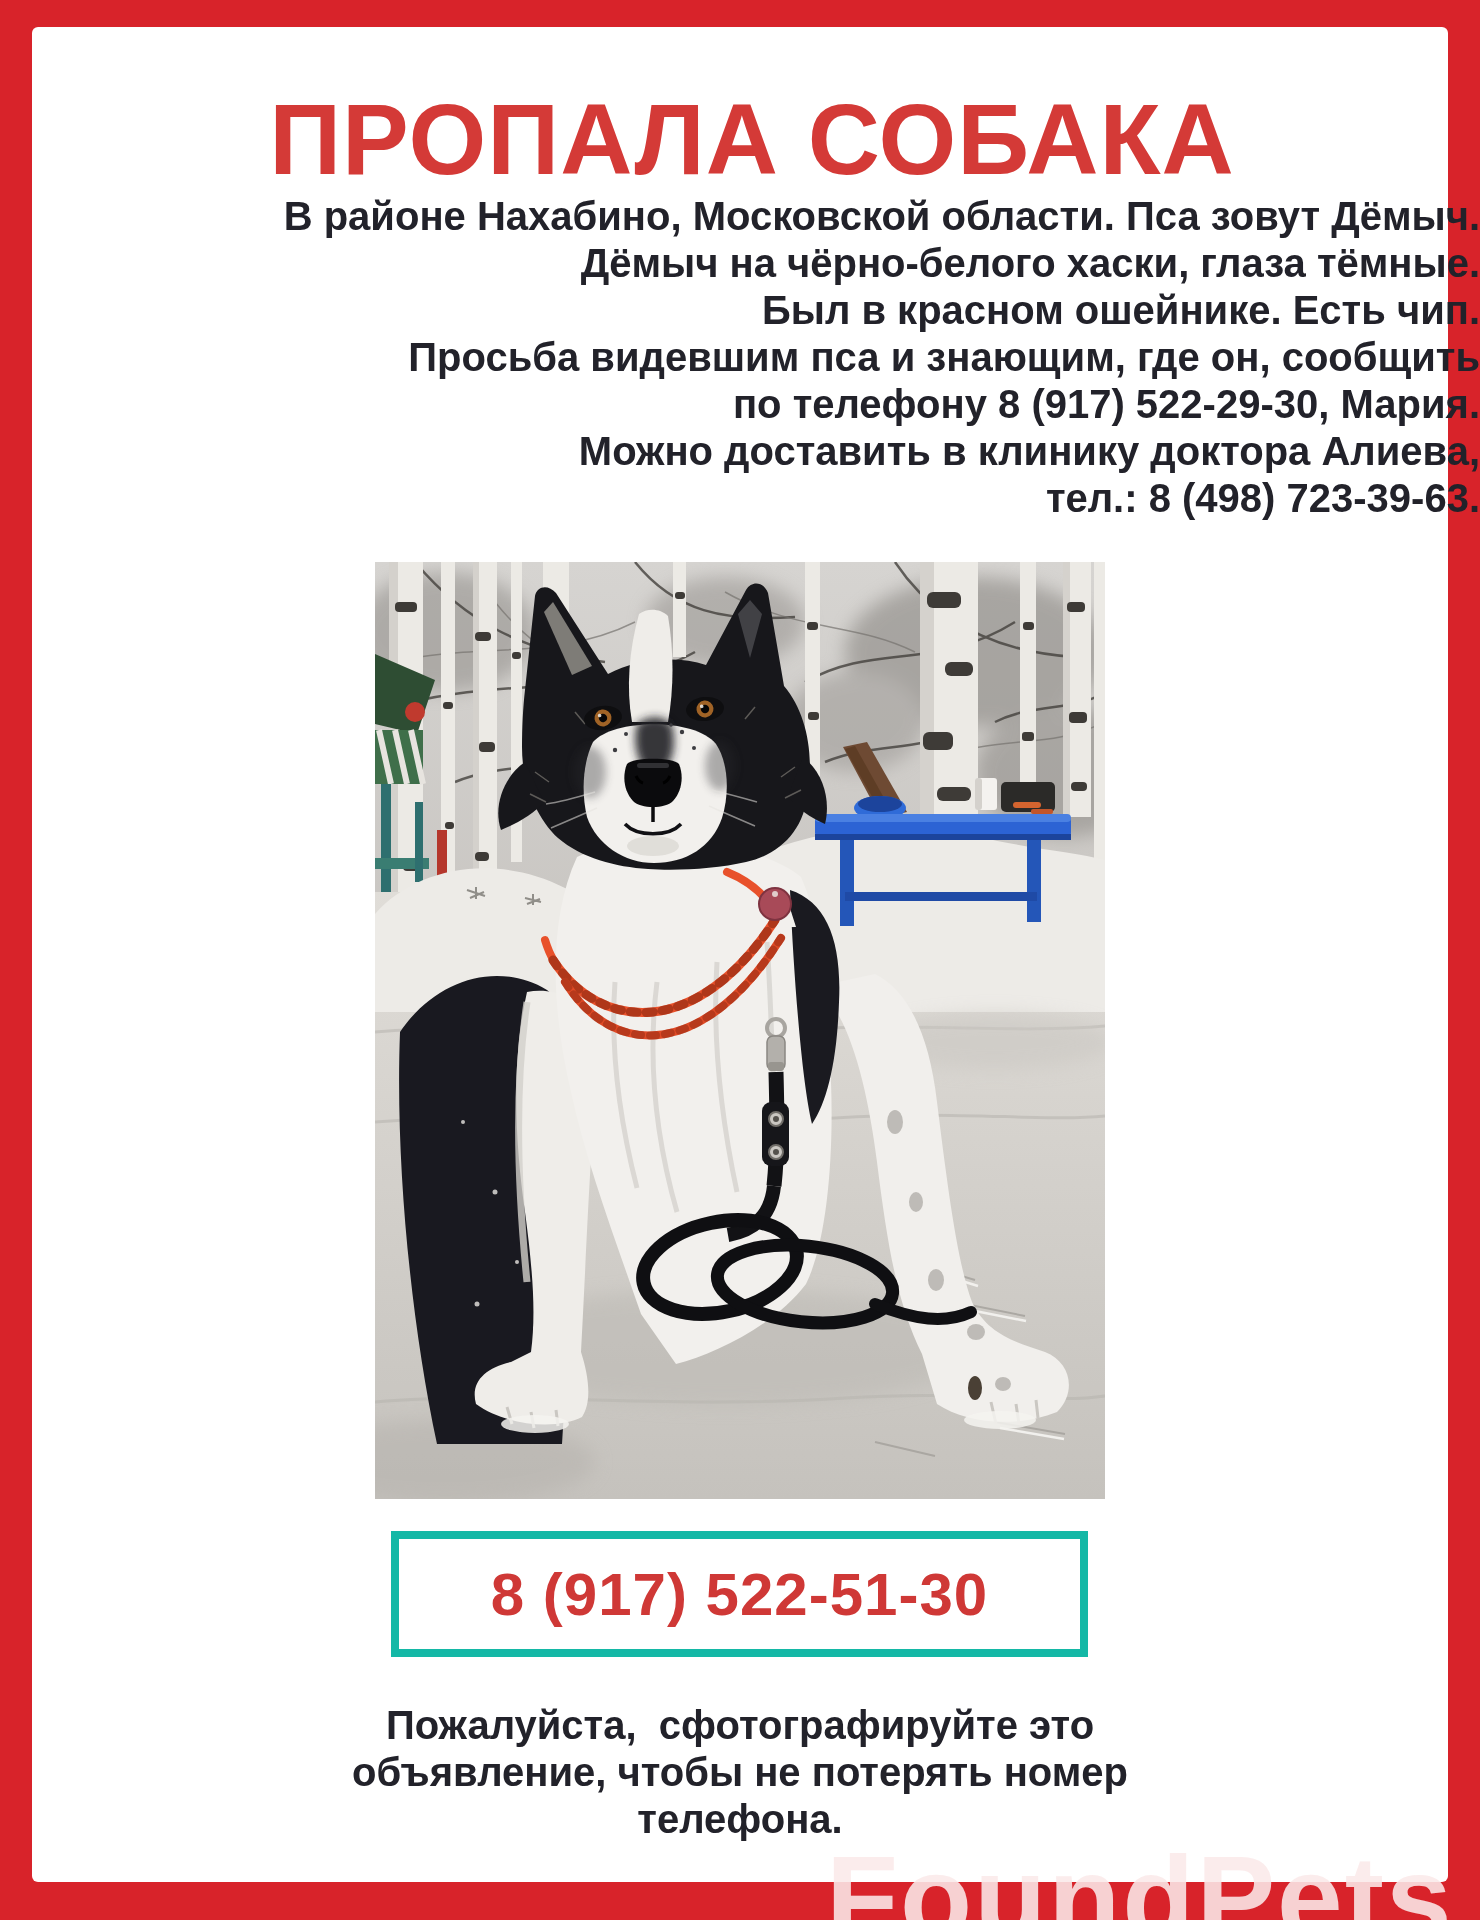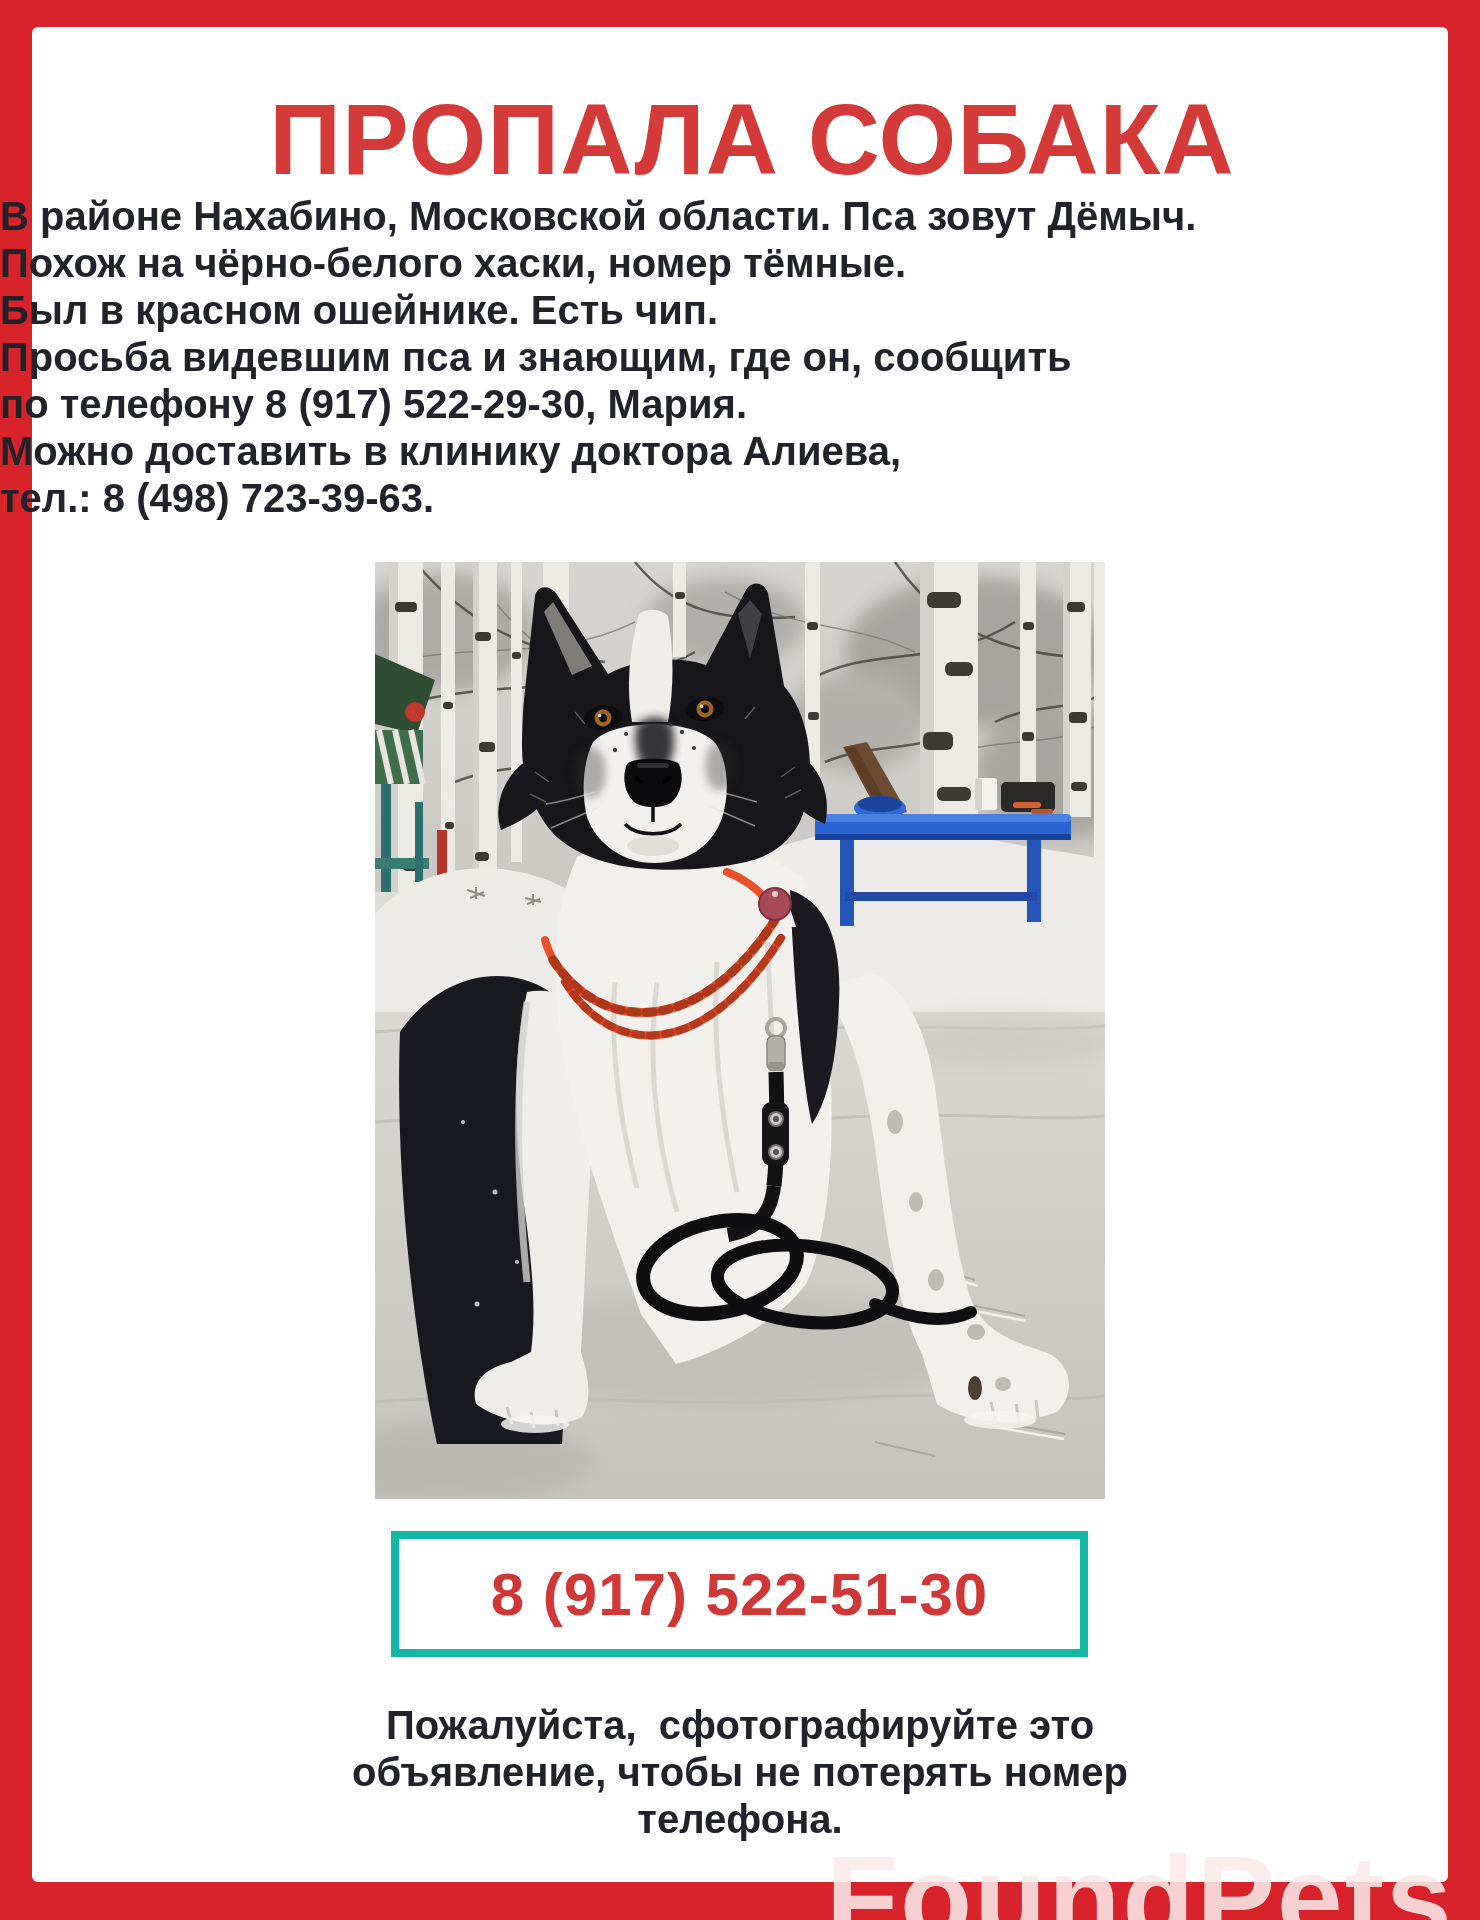--- a/index.html
+++ b/index.html
@@ -11,21 +11,21 @@
   .inner{
     position:absolute;left:32px;top:27px;width:1416px;height:1855px;
     background:#ffffff;border-radius:6px;
   }
   .title{
     position:absolute;left:0;top:74px;width:100%;
     text-align:center;font-size:100px;line-height:1.06;
     font-weight:800;color:#d43a37;letter-spacing:1px;margin:12px;
   }
   .description{
-    position:absolute;left:0;top:193px;width:100%;text-align:left;
+    position:absolute;left:0;top:193px;width:100%;text-align:right;
   }
   .description .line, .footer-note .line{
     display:block;font-size:40px;line-height:47px;font-weight:700;
     color:#22222a;white-space:pre-wrap;
   }
   .photo-frame{
     position:absolute;left:375px;top:562px;width:730px;height:937px;
     overflow:hidden;background:#d4d2cf;
   }
   .photo-frame svg{display:block;width:730px;height:937px;}
@@ -49,21 +49,21 @@
 </head>
 <body>
 
 <div class="poster">
   <div class="inner"></div>
 
   <h1 class="title">ПРОПАЛА СОБАКА</h1>
 
   <div class="description">
     <span class="line">В районе Нахабино, Московской области. Пса зовут Дёмыч.</span>
-    <span class="line">Похож на чёрно-белого хаски, номер тёмные.</span>
+    <span class="line">Дёмыч на чёрно-белого хаски, глаза тёмные.</span>
     <span class="line">Был в красном ошейнике. Есть чип.</span>
     <span class="line">Просьба видевшим пса и знающим, где он, сообщить</span>
     <span class="line">по телефону 8 (917) 522-29-30, Мария.</span>
     <span class="line">Можно доставить в клинику доктора Алиева,</span>
     <span class="line">тел.: 8 (498) 723-39-63.</span>
   </div>
 
   <div class="photo-frame">
     <svg viewBox="0 0 730 937" role="img" aria-label="Чёрно-белый пёс, похожий на хаски, с оранжевым ошейником-цепочкой и чёрным поводком, сидит на снегу; позади берёзы, зелёная скамейка и синий пластиковый стол">
       <defs>

